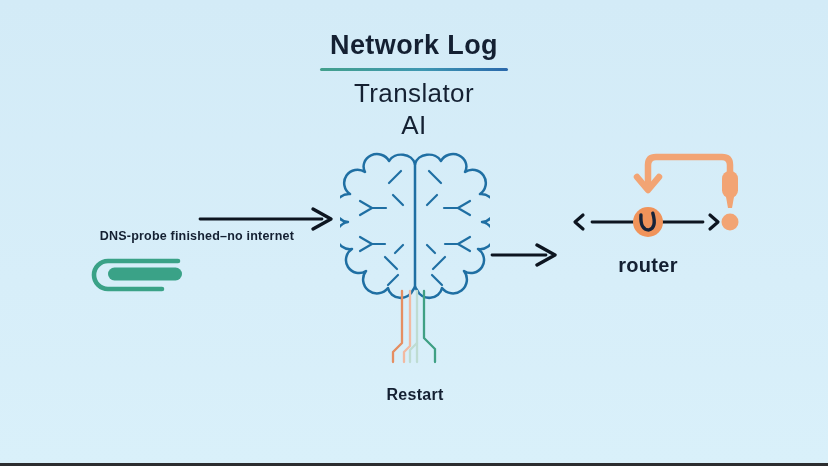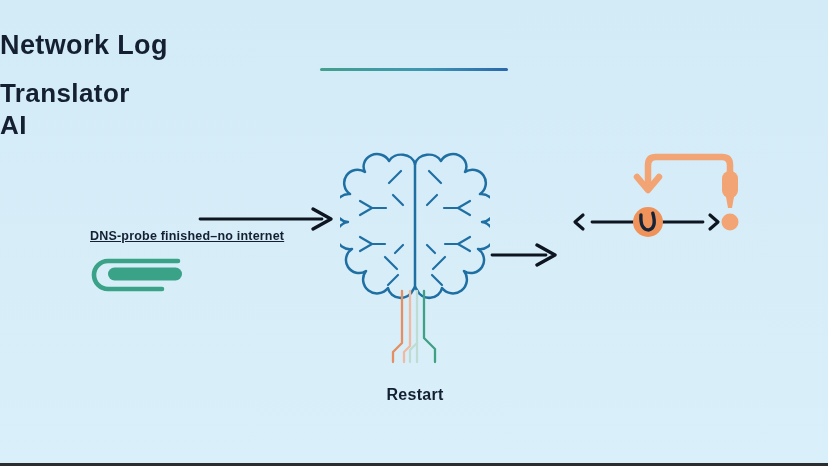--- a/index.html
+++ b/index.html
@@ -4,28 +4,28 @@
 <style>
   html,body{margin:0;padding:0;}
   body{
     width:828px;height:466px;position:relative;overflow:hidden;
     background:linear-gradient(180deg,#d3ebf7 0%, #d7eef9 60%, #d9f0fa 100%);
     font-family:"Liberation Sans","DejaVu Sans",sans-serif;
     color:#142032;
   }
   .abs{position:absolute;}
   
-  .title-block{top:28px;left:0;right:0;text-align:left;}
+  .title-block{top:28px;left:0;right:0;text-align:center;}
   .title-line1{font-size:27px;font-weight:700;letter-spacing:.4px;line-height:34px;}
   .title-rule{width:188px;height:3px;margin:6px auto 6px auto;border-radius:2px;
     background:linear-gradient(90deg,#43a08c 0%, #3e97b2 55%, #2a68ab 100%);}
-  .title-line2,.title-line3{font-size:26px;font-weight:700;letter-spacing:.4px;line-height:32px;}
+  .title-line2,.title-line3{font-size:26px;font-weight:400;letter-spacing:.4px;line-height:32px;}
   
-  .log-text{top:229px;left:90px;width:204px;text-align:left;
-    font-size:12.5px;font-weight:700;letter-spacing:.2px;text-decoration:underline;}
+  .log-text{top:229px;left:90px;width:204px;text-align:right;
+    font-size:12.5px;font-weight:700;letter-spacing:.2px;}
   
   .brain-caption{top:381px;left:315px;width:200px;text-align:center;
     font-size:16px;font-weight:700;line-height:28px;letter-spacing:.3px;}
   .router-caption{top:251px;left:558px;width:180px;text-align:center;
     font-size:20px;font-weight:700;line-height:28px;letter-spacing:.3px;}
   .bottom-strip{left:0;right:0;bottom:0;height:3px;background:#2c2d2f;}
 </style>
 </head>
 <body>
 
@@ -116,15 +116,16 @@
     <path d="M 18 70 L 10 77 L 18 84" fill="none" stroke="#0d1520" stroke-width="3.2" stroke-linecap="round" stroke-linejoin="round"></path>
     <path d="M 27 77 H 138" stroke="#0d1520" stroke-width="2.8" stroke-linecap="round"></path>
     <path d="M 145 70 L 153 77 L 145 84" fill="none" stroke="#0d1520" stroke-width="3.2" stroke-linecap="round" stroke-linejoin="round"></path>
     <circle cx="83" cy="77" r="15" fill="#f0935a"></circle>
     <path d="M 77 69 Q 74 84 83 85 Q 91 84 89 69" fill="none" stroke="#16243a" stroke-width="3.4" stroke-linecap="round" transform="rotate(-8 83 77)"></path>
     <circle cx="165" cy="77" r="8.5" fill="#f2a474"></circle>
   </g>
 </svg>
 
 <div class="abs router-caption">
+  <div>router</div>
 </div>
 
 <div class="abs bottom-strip"></div>
 
 </body></html>

